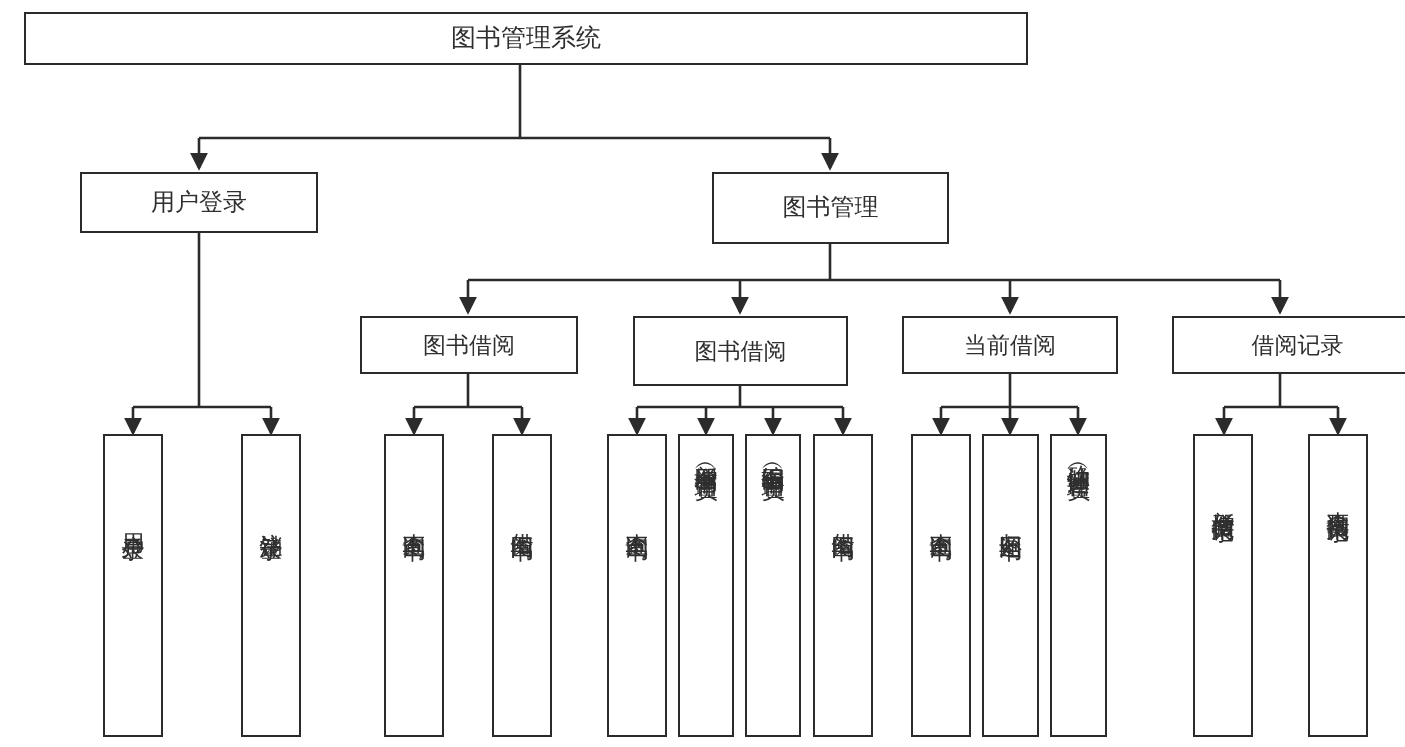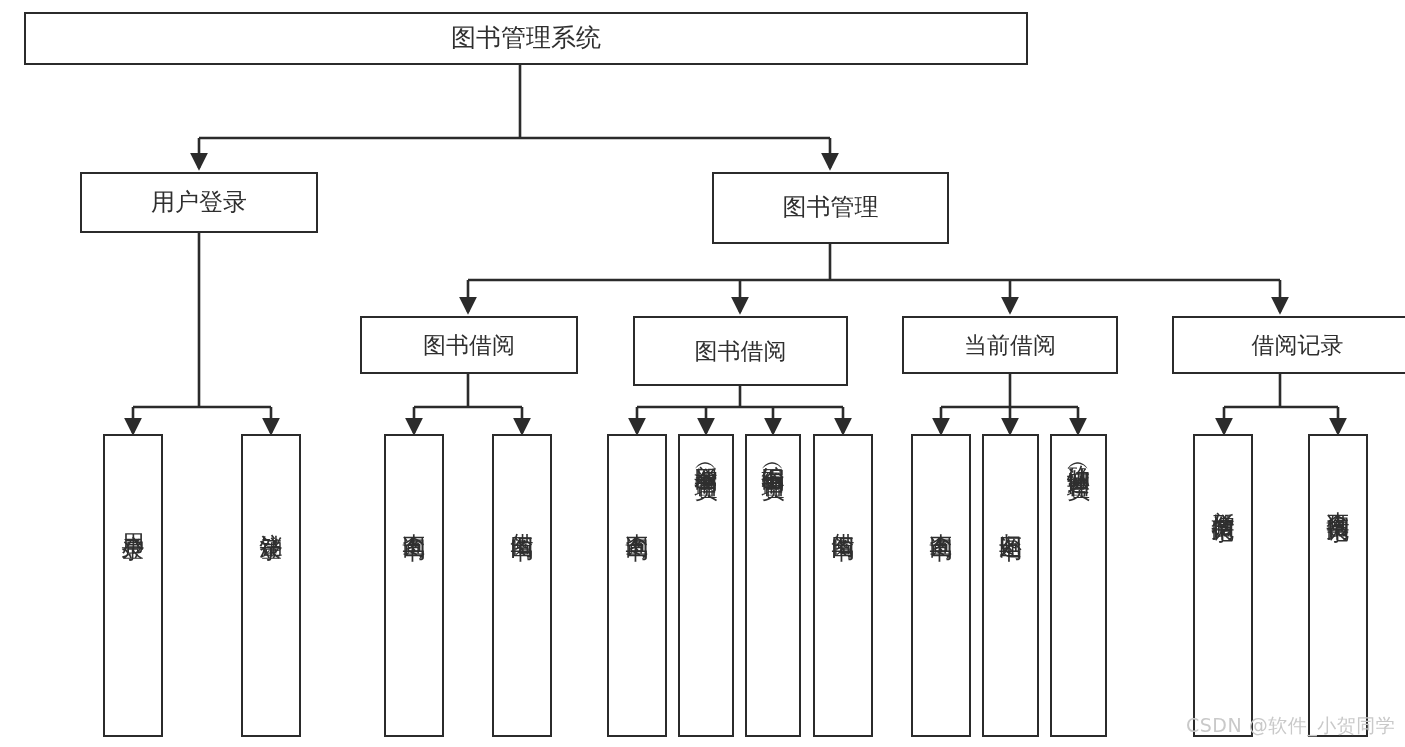--- a/index.html
+++ b/index.html
@@ -207,15 +207,14 @@
   </div>
 
   <div class="node leaf mid" style="left:1193px; top:434px; width:60px; height:303px;">
     <span class="vtext">新增借阅记录</span>
   </div>
 
   <div class="node leaf mid" style="left:1308px; top:434px; width:60px; height:303px;">
     <span class="vtext">查询借阅记录</span>
   </div>
 
-  <div id="watermark">CSDN @软件_小贺同学</div>
 
 </div>
 
 </body></html>

